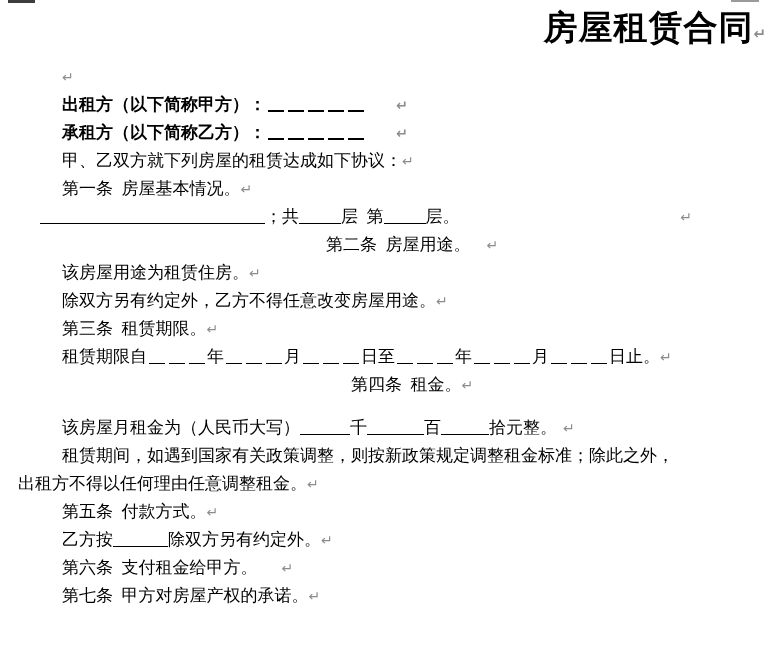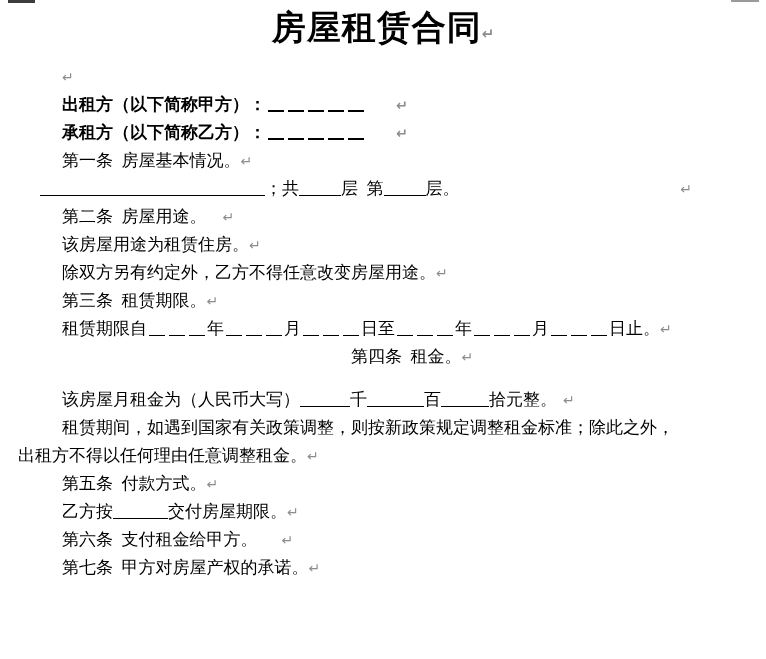--- a/index.html
+++ b/index.html
@@ -10,21 +10,21 @@
     background:#ffffff;
     overflow:hidden;
     font-family:"Liberation Serif","DejaVu Serif",serif;
     color:#000;
   }
   .corner-mark{position:absolute;top:0;}
   .corner-mark.left{left:8px;width:27px;height:3px;background:#3d3d3d;}
   .corner-mark.right{left:731px;width:28px;height:2px;background:#9a9a9a;}
   .doc-title{
     margin-top:6px;
-    text-align:center;
+    text-align:right;
     font-family:"Liberation Sans","DejaVu Sans",sans-serif;
     font-weight:700;
     font-size:34px;
     line-height:42px;
     letter-spacing:1px;
     white-space:pre;
   }
   .doc-title .mark{font-size:15px;letter-spacing:0;}
   .doc-body{
     margin-top:8px;
@@ -67,29 +67,30 @@
 <div class="page">
   <div class="corner-mark left"></div>
   <div class="corner-mark right"></div>
 
   <div class="doc-title"><span>房屋租赁合同</span><span class="mark">↵</span></div>
 
   <div class="doc-body">
       <div class="line" style="padding-left: 44px;"><span class="mark">↵</span></div>
       <div class="line bold" style="padding-left: 44px;"><span>出租方（以下简称甲方）：</span><span class="dashes"><i class="dash"></i><i class="dash"></i><i class="dash"></i><i class="dash"></i><i class="dash"></i></span><span class="mark" style="margin-left: 30px;">↵</span></div>
       <div class="line bold" style="padding-left: 44px;"><span>承租方（以下简称乙方）：</span><span class="dashes"><i class="dash"></i><i class="dash"></i><i class="dash"></i><i class="dash"></i><i class="dash"></i></span><span class="mark" style="margin-left: 30px;">↵</span></div>
+      <div class="line" style="padding-left: 44px;"><span>甲、乙双方就下列房屋的租赁达成如下协议：</span><span class="mark">↵</span></div>
       <div class="line" style="padding-left: 44px;"><span>第一条  房屋基本情况。</span><span class="mark">↵</span></div>
       <div class="line" style="padding-left: 22px;"><span class="blank" style="width: 225px;"></span><span>；共</span><span class="blank" style="width: 42px;"></span><span>层  第</span><span class="blank" style="width: 42px;"></span><span>层。</span><span class="mark mark-right">↵</span></div>
-      <div class="line" style="padding-left: 44px;"><span>第二条  房屋用途。</span><span class="mark" style="margin-left: 16px;">↵</span></div>
+      <div class="line" style="padding-left: 44px; text-align: center;"><span>第二条  房屋用途。</span><span class="mark" style="margin-left: 16px;">↵</span></div>
       <div class="line" style="padding-left: 44px;"><span>该房屋用途为租赁住房。</span><span class="mark">↵</span></div>
       <div class="line" style="padding-left: 44px;"><span>除双方另有约定外，乙方不得任意改变房屋用途。</span><span class="mark">↵</span></div>
       <div class="line" style="padding-left: 44px;"><span>第三条  租赁期限。</span><span class="mark">↵</span></div>
       <div class="line" style="padding-left: 44px;"><span>租赁期限自</span><span class="dashes"><i class="dash"></i><i class="dash"></i><i class="dash"></i></span><span>年</span><span class="dashes"><i class="dash"></i><i class="dash"></i><i class="dash"></i></span><span>月</span><span class="dashes"><i class="dash"></i><i class="dash"></i><i class="dash"></i></span><span>日至</span><span class="dashes"><i class="dash"></i><i class="dash"></i><i class="dash"></i></span><span>年</span><span class="dashes"><i class="dash"></i><i class="dash"></i><i class="dash"></i></span><span>月</span><span class="dashes"><i class="dash"></i><i class="dash"></i><i class="dash"></i></span><span>日止。</span><span class="mark">↵</span></div>
       <div class="line" style="padding-left: 44px; text-align: center;"><span>第四条  租金。</span><span class="mark">↵</span></div>
       <div class="line" style="padding-left: 44px; margin-top: 15px;"><span>该房屋月租金为（人民币大写）</span><span class="blank" style="width: 50px;"></span><span>千</span><span class="blank" style="width: 57px;"></span><span>百</span><span class="blank" style="width: 48px;"></span><span>拾元整。</span><span class="mark" style="margin-left: 6px;">↵</span></div>
       <div class="line" style="padding-left: 44px;"><span>租赁期间，如遇到国家有关政策调整，则按新政策规定调整租金标准；除此之外，</span></div>
       <div class="line" style="padding-left: 0px;"><span>出租方不得以任何理由任意调整租金。</span><span class="mark">↵</span></div>
       <div class="line" style="padding-left: 44px;"><span>第五条  付款方式。</span><span class="mark">↵</span></div>
-      <div class="line" style="padding-left: 44px;"><span>乙方按</span><span class="blank" style="width: 55px;"></span><span>交付房屋期限。</span><span class="mark">↵</span></div>
+      <div class="line" style="padding-left: 44px;"><span>乙方按</span><span class="blank" style="width: 55px;"></span><span>除双方另有约定外。</span><span class="mark">↵</span></div>
       <div class="line" style="padding-left: 44px;"><span>第六条  支付租金给甲方。</span><span class="mark" style="margin-left: 24px;">↵</span></div>
       <div class="line" style="padding-left: 44px;"><span>第七条  甲方对房屋产权的承诺。</span><span class="mark">↵</span></div>
     </div>
 </div>
 
 </body></html>

